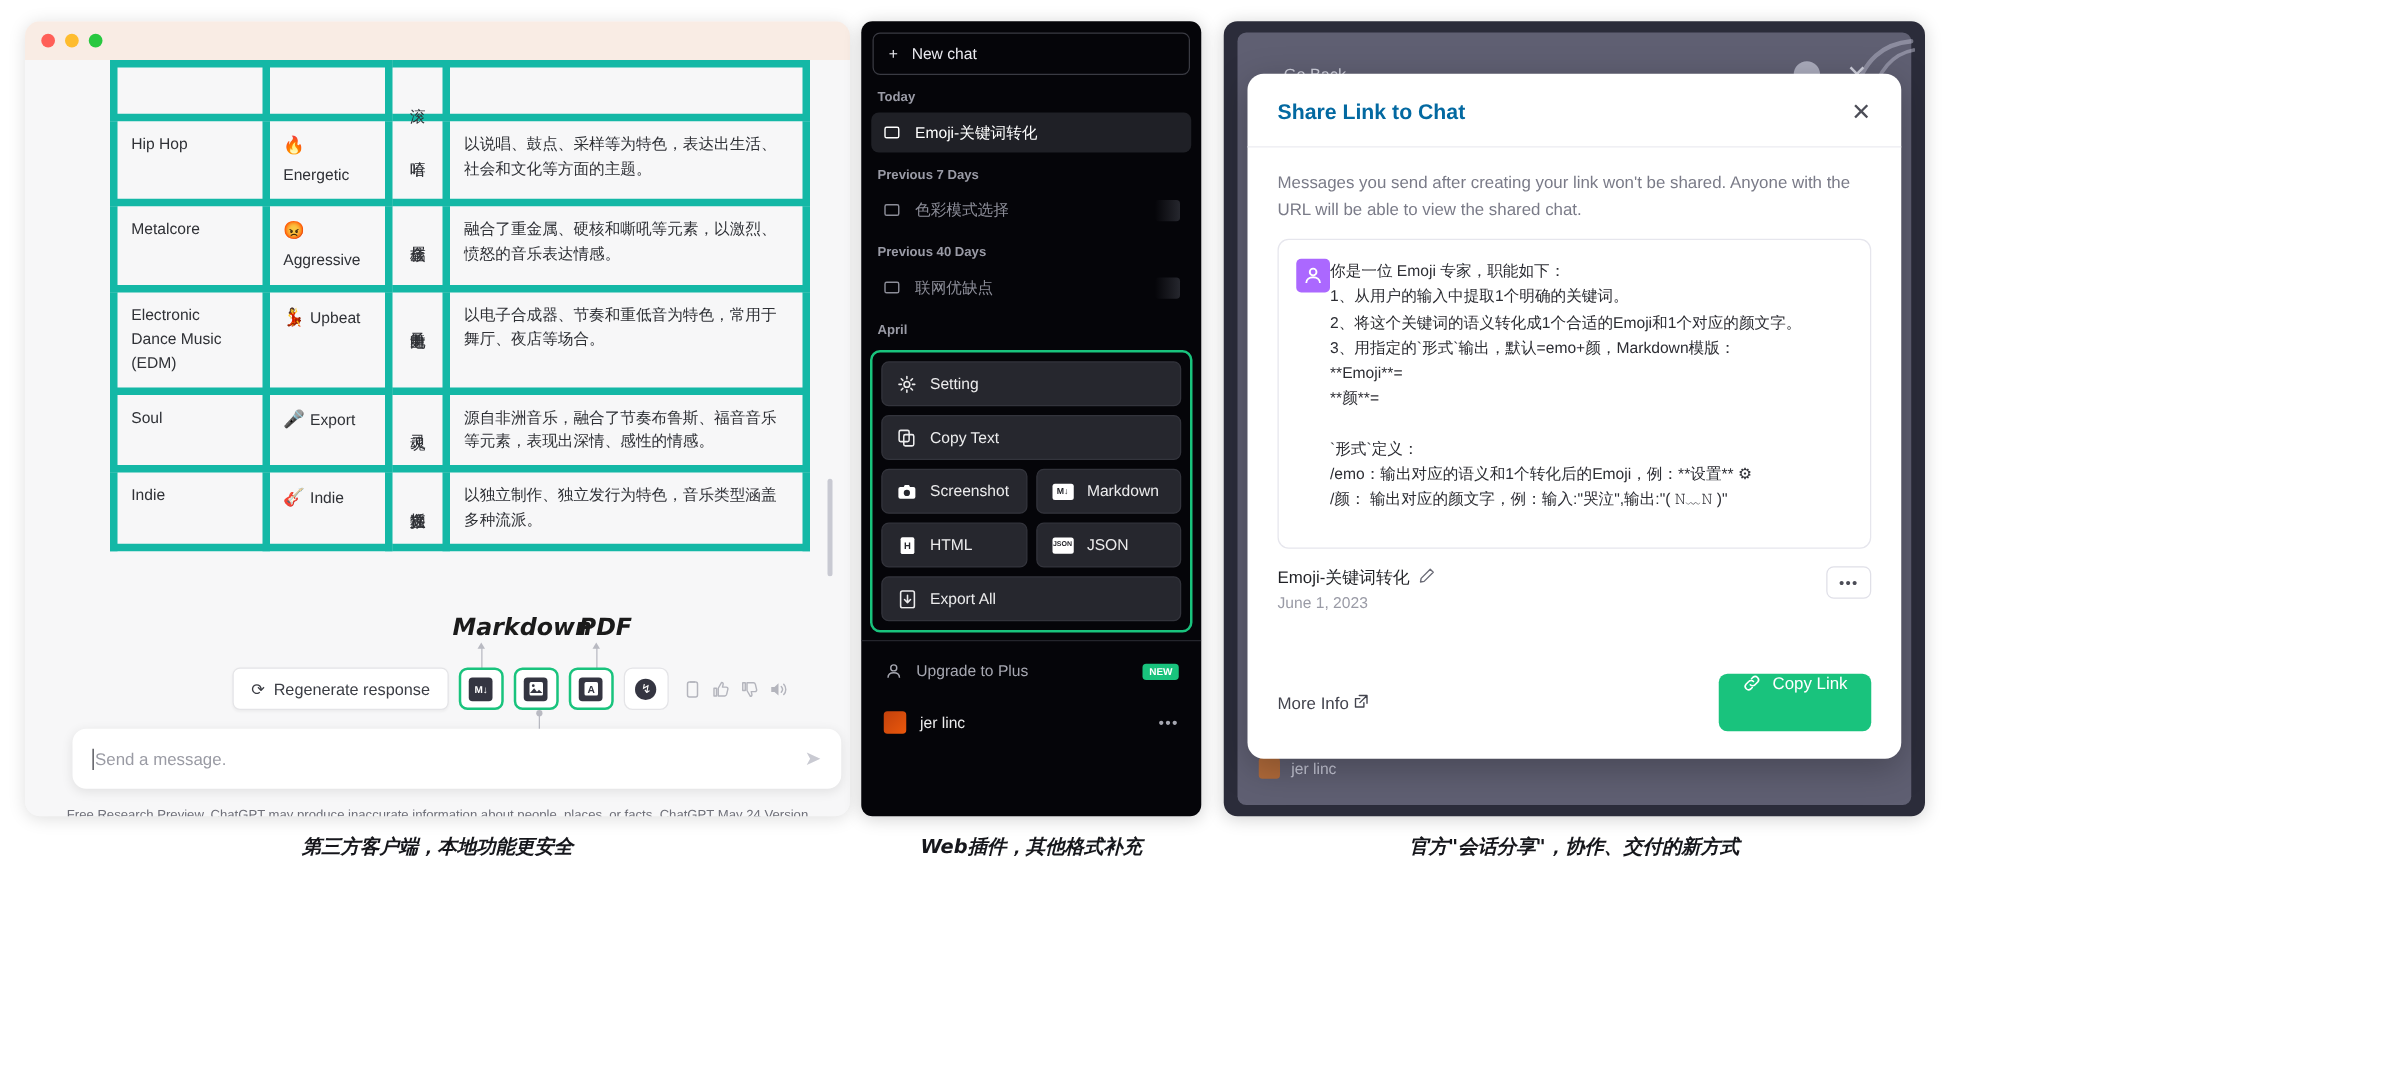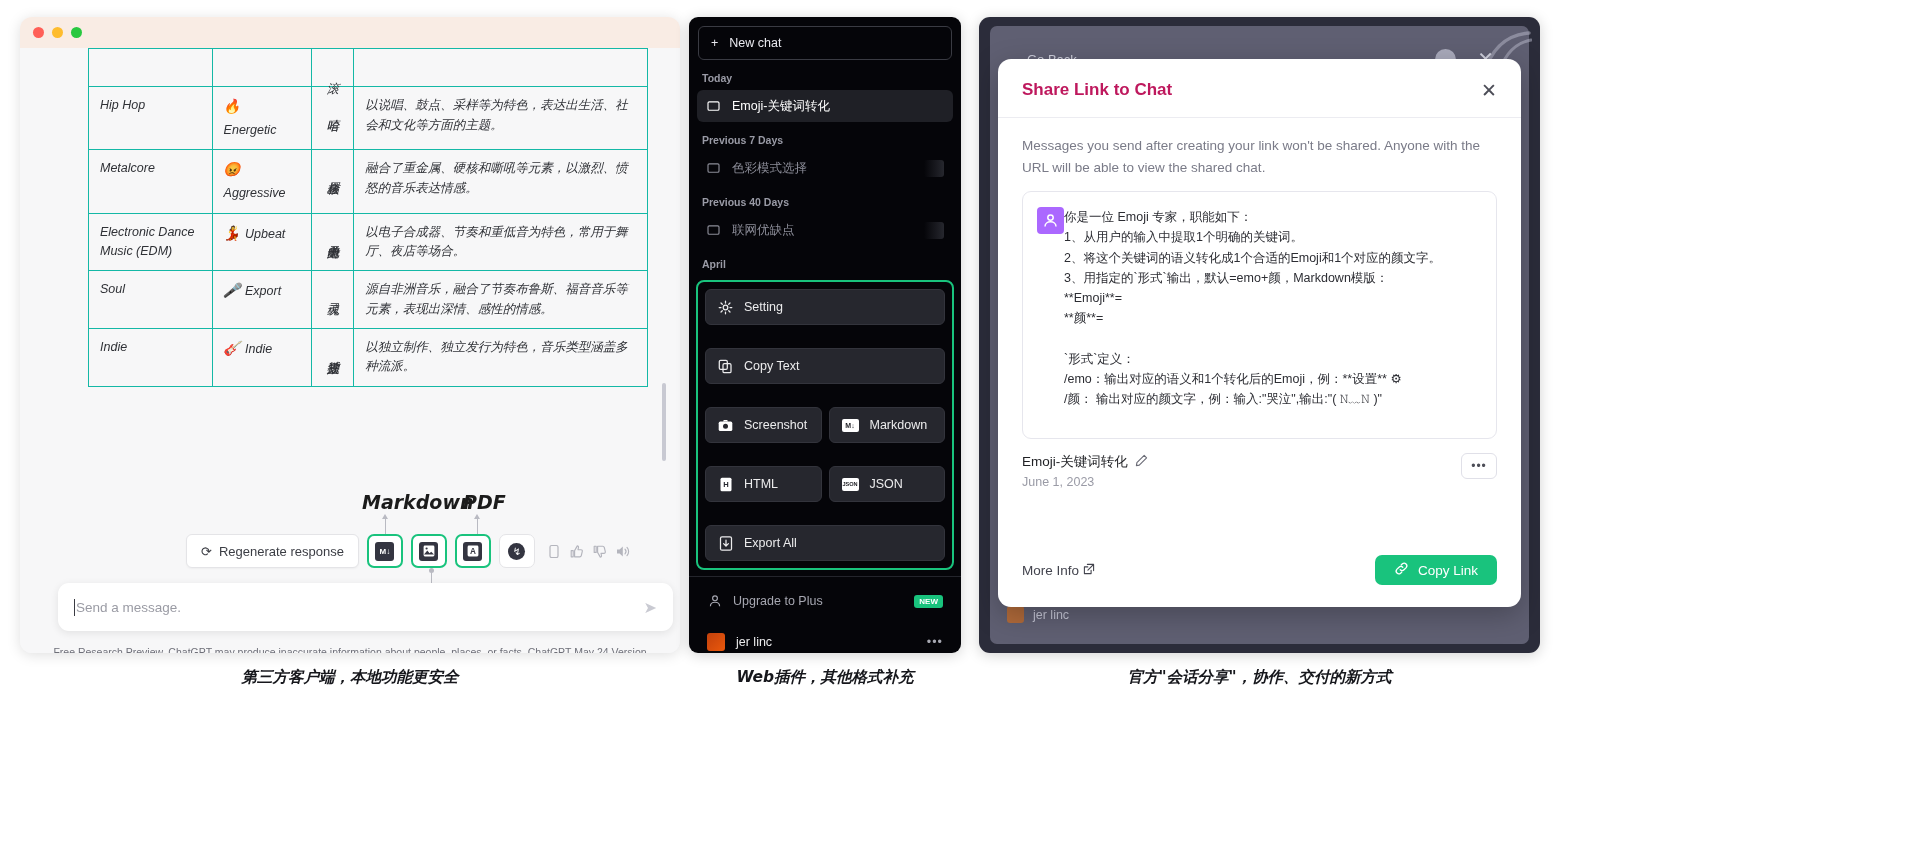--- a/index.html
+++ b/index.html
@@ -31,25 +31,24 @@
   .dot.g { background: #28c840; }
 
   .p1body { position: relative; height: 605px; background: #f7f7f8; }
 
   .tbl {
     position: absolute; left: 68px; top: 0px; width: 560px;
     border-collapse: collapse;
     font-size: 12.5px; color: #2f3136;
   }
   .tbl td {
-    border: 1px solid #14b8a6;
+    border: 6px solid #14b8a6;
     padding: 9px 11px;
     vertical-align: top;
     line-height: 1.55;
-    font-style: italic;
   }
   .c1 { width: 122px; }
   .c2 { width: 98px; }
   .c3 { width: 26px; text-align: center; }
   .c4 { width: 290px; }
   .c2 .emo { display: block; font-size: 14px; margin-bottom: 3px; }
   .c2.inline .emo { display: inline; margin: 0 4px 0 0; }
   .cn-vert { writing-mode: vertical-rl; text-orientation: upright; line-height: 1.5; }
 
   .scroll-tr {
@@ -151,21 +150,21 @@
   .chatrow.dim { color: #8c8d98; font-family: Liberation Serif, serif; }
   .chatrow .fade {
     margin-left: auto; width: 20px; height: 17px;
     background: linear-gradient(90deg, rgba(30,30,36,0), #26272e);
     border-radius: 3px;
   }
   .ico { width: 15px; height: 15px; flex: none; display: flex; align-items: center; justify-content: center; }
 
   .exportbox {
     margin: 4px 7px 0 7px; border: 2px solid #19c37d; border-radius: 8px;
-    padding: 7px; display: flex; flex-direction: column; gap: 23px;
+    padding: 7px; display: flex; flex-direction: column; gap: 7px;
   }
   .erow { display: flex; gap: 7px; }
   .eitem {
     background: #26272e; border: 1px solid #33343c; border-radius: 6px;
     height: 36px; display: flex; align-items: center; gap: 11px;
     padding: 0 12px; color: #ececed; font-size: 12.5px; flex: 1;
   }
   .mini {
     width: 17px; height: 13px; border-radius: 2px; background: #fff;
     color: #1d1e24; font-size: 7px; font-weight: 700;
@@ -224,21 +223,21 @@
     position: absolute; left: 19px; top: 42px;
     width: 523px; height: 548px;
     background: #fff; border-radius: 13px;
     box-shadow: 0 8px 28px rgba(0,0,0,.25);
     display: flex; flex-direction: column;
   }
   .dlg-hd {
     display: flex; align-items: center; justify-content: space-between;
     padding: 21px 24px 17px; border-bottom: 1px solid #ececf1;
   }
-  .dlg-title { font-size: 17px; font-weight: 700; color: #be185d; }
+  .dlg-title { font-size: 17px; font-weight: 700; color: #0369a1; }
   .dlg-x { color: #4c4d57; font-size: 19px; line-height: 1; }
   .dlg-sub {
     padding: 17px 24px 13px; font-size: 13.5px; color: #7a7b88; line-height: 1.6;
   }
   .bubblebox {
     margin: 0 24px; border: 1px solid #e6e6ed; border-radius: 9px;
     padding: 15px 14px; height: 248px; overflow: hidden;
     position: relative;
   }
   .bubble { display: flex; }
@@ -256,22 +255,22 @@
     display: flex; align-items: center; justify-content: center;
     color: #4c4d57; letter-spacing: 1px; font-size: 12px;
   }
   .dlg-ft {
     margin-top: auto; padding: 0 24px 22px;
     display: flex; align-items: center; justify-content: space-between;
   }
   .moreinfo { font-size: 13.5px; color: #43444e; display: flex; align-items: center; gap: 4px; }
   .copylink {
     background: #19c37d; color: #fff; border-radius: 7px;
-    height: 30px; padding: 0 19px; font-size: 13.5px;
-    display: flex; align-items: center; gap: 9px;
+    height: 46px; padding: 0 19px; font-size: 13.5px;
+    display: flex; align-items: flex-start; gap: 9px;
   }
 
   
   .cap {
     position: absolute; top: 667px;
     font-family: "DejaVu Sans", sans-serif;
     font-style: italic; font-weight: 700;
     font-size: 15.5px; color: #16171c;
     text-align: center; white-space: nowrap;
   }

